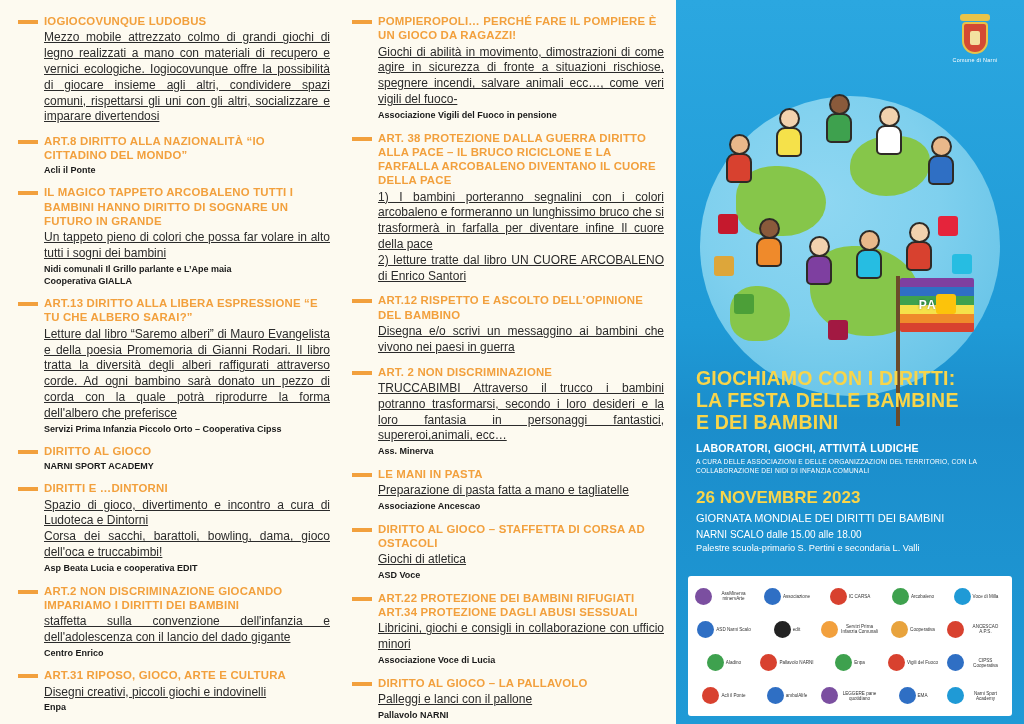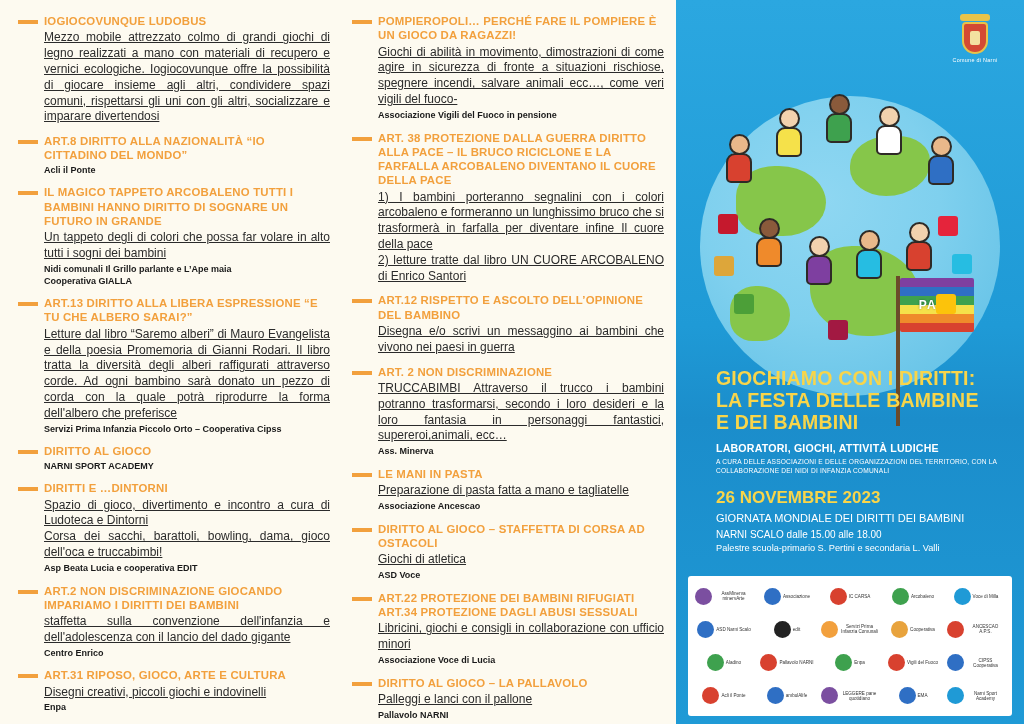--- a/index.html
+++ b/index.html
@@ -142,21 +142,21 @@
     position: absolute; inset: 0;
     display: flex; align-items: center; justify-content: center;
     font-weight: bold; color: #fff; font-size: 12px;
     text-shadow: 0 0 2px rgba(0,0,0,.45);
     letter-spacing: 1px;
   }
   .sdg {
     position: absolute; width: 20px; height: 20px; border-radius: 3px;
   }
   .poster-text {
-    position: absolute; left: 20px; right: 16px; top: 368px; margin-left: 20px;
+    position: absolute; left: 20px; right: 16px; top: 368px;
   }
   .p-title {
     color: #f8d54a; font-weight: bold; font-size: 19.5px; line-height: 1.12;
     letter-spacing: .2px;
   }
   .p-sub {
     color: #ffffff; font-weight: bold; font-size: 10.6px; margin-top: 9px;
     letter-spacing: .2px;
   }
   .p-small {
@@ -213,21 +213,21 @@
             <span class="dash"></span>
           <div class="ttl">ART.8 DIRITTO ALLA NAZIONALITÀ “IO CITTADINO DEL MONDO”</div>
           </div>
         <div class="org">Acli il Ponte</div>
       </div>
       <div class="entry">
         <div class="ttl-row">
             <span class="dash"></span>
           <div class="ttl">IL MAGICO TAPPETO ARCOBALENO TUTTI I BAMBINI HANNO DIRITTO DI SOGNARE UN FUTURO IN GRANDE</div>
           </div>
-        <div class="body">Un tappeto degli di colori che possa far volare in alto tutti i sogni dei bambini</div>
+        <div class="body">Un tappeto pieno di colori che possa far volare in alto tutti i sogni dei bambini</div>
         <div class="org" style="white-space:pre-line">Nidi comunali Il Grillo parlante e L’Ape maia
 Cooperativa GIALLA</div>
       </div>
       <div class="entry">
         <div class="ttl-row">
             <span class="dash"></span>
           <div class="ttl">ART.13 DIRITTO ALLA LIBERA ESPRESSIONE “E TU CHE ALBERO SARAI?”</div>
           </div>
         <div class="body">Letture dal libro “Saremo alberi” di Mauro Evangelista e della poesia Promemoria di Gianni Rodari. Il libro tratta la diversità degli alberi raffigurati attraverso corde. Ad ogni bambino sarà donato un pezzo di corda con la quale potrà riprodurre la forma dell'albero che preferisce</div>
         <div class="org">Servizi Prima Infanzia Piccolo Orto – Cooperativa Cipss</div>

